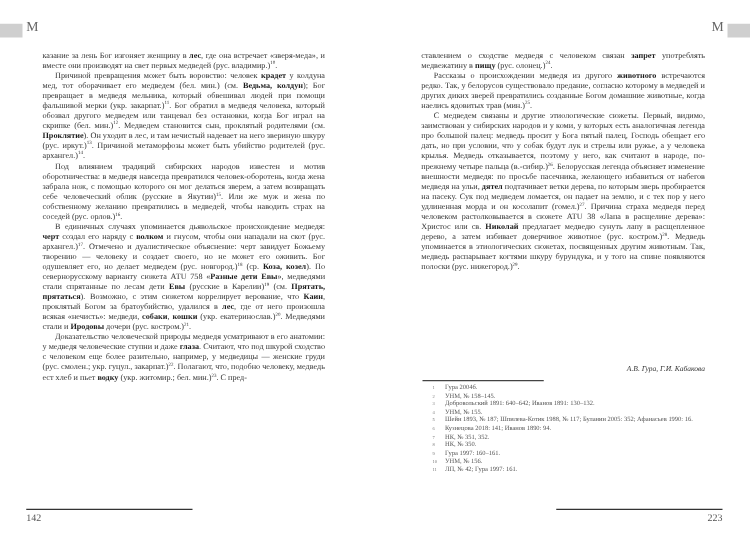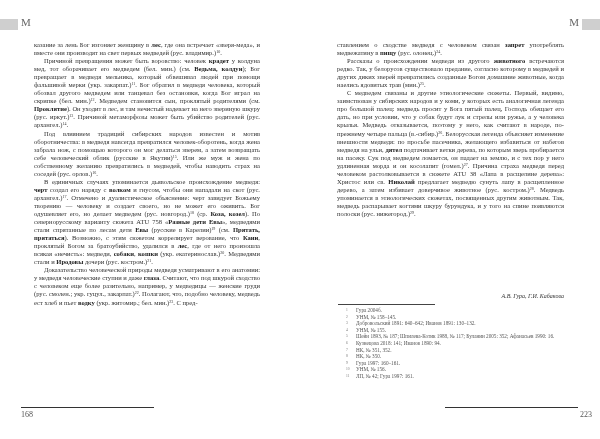--- a/index.html
+++ b/index.html
@@ -26,37 +26,37 @@
   .fn-rule { position: absolute; left: 38px; top: 304px; width: 97px; border-top: 0.8px solid #444; }
   .footnotes { position: absolute; left: 46px; top: 307px; width: 220px; font-size: 5.2px; line-height: 6.6px; color: #555; }
   .fn { display: flex; }
   .fn .num { width: 10px; flex: none; font-size: 3.6px; vertical-align: top; color: #777; }
   .fn .txt { flex: 1; }
   .bottom-rule { position: absolute; top: 407px; border-top: 0.8px solid #333; }
   .page.left .bottom-rule { left: 21px; width: 133px; }
   .page.right .bottom-rule { left: 145px; width: 133px; }
   .pagenum { position: absolute; top: 410px; font-size: 8px; color: #555; }
   .page.left .pagenum { left: 21px; }
-  .page.right .pagenum { right: 8px; }
+  .page.right .pagenum { right: 22px; }
 </style>
 </head>
 <body>
 
 <div class="page left">
   <div class="tab"></div>
   <div class="letter">М</div>
   <div class="text">
       <p class="">казание за лень Бог изгоняет женщину в <b>лес</b>, где она встречает «зверя-меда», и вместе они производят на свет первых медведей (рус. владимир.)<sup>10</sup>.</p>
       <p class="ind">Причиной превращения может быть воровство: человек <b>крадет</b> у колдуна мед, тот оборачивает его медведем (бел. мин.) (см. <b>Ведьма, колдун</b>); Бог превращает в медведя мельника, который обвешивал людей при помощи фальшивой мерки (укр. закарпат.)<sup>11</sup>. Бог обратил в медведя человека, который обозвал другого медведем или танцевал без остановки, когда Бог играл на скрипке (бел. мин.)<sup>12</sup>. Медведем становится сын, проклятый родителями (см. <b>Проклятие</b>). Он уходит в лес, и там нечистый надевает на него звериную шкуру (рус. иркут.)<sup>13</sup>. Причиной метаморфозы может быть убийство родителей (рус. архангел.)<sup>14</sup>.</p>
       <p class="ind">Под влиянием традиций сибирских народов известен и мотив оборотничества: в медведя навсегда превратился человек-оборотень, когда жена забрала нож, с помощью которого он мог делаться зверем, а затем возвращать себе человеческий облик (русские в Якутии)<sup>15</sup>. Или же муж и жена по собственному желанию превратились в медведей, чтобы наводить страх на соседей (рус. орлов.)<sup>16</sup>.</p>
       <p class="ind">В единичных случаях упоминается дьявольское происхождение медведя: <b>черт</b> создал его наряду с <b>волком</b> и гнусом, чтобы они нападали на скот (рус. архангел.)<sup>17</sup>. Отмечено и дуалистическое объяснение: черт завидует Божьему творению — человеку и создает своего, но не может его оживить. Бог одушевляет его, но делает медведем (рус. новгород.)<sup>18</sup> (ср. <b>Коза, козел</b>). По севернорусскому варианту сюжета АТU 758 «<b>Разные дети Евы</b>», медведями стали спрятанные по лесам дети <b>Евы</b> (русские в Карелии)<sup>19</sup> (см. <b>Прятать, прятаться</b>). Возможно, с этим сюжетом коррелирует верование, что <b>Каин</b>, проклятый Богом за братоубийство, удалился в <b>лес</b>, где от него произошла всякая «нечисть»: медведи, <b>собаки</b>, <b>кошки</b> (укр. екатеринослав.)<sup>20</sup>. Медведями стали и <b>Иродовы</b> дочери (рус. костром.)<sup>21</sup>.</p>
       <p class="ind">Доказательство человеческой природы медведя усматривают в его анатомии: у медведя человеческие ступни и даже <b>глаза</b>. Считают, что под шкурой сходство с человеком еще более разительно, например, у медведицы — женские груди (рус. смолен.; укр. гуцул., закарпат.)<sup>22</sup>. Полагают, что, подобно человеку, медведь ест хлеб и пьет <b>водку</b> (укр. житомир.; бел. мин.)<sup>23</sup>. С пред-</p>
     </div>
   <div class="bottom-rule"></div>
-  <div class="pagenum">168</div>
+  <div class="pagenum">142</div>
 </div>
 
 <div class="page right">
   <div class="tab"></div>
   <div class="letter">М</div>
   <div class="text">
       <p class="">ставлением о сходстве медведя с человеком связан <b>запрет</b> употреблять медвежатину в <b>пищу</b> (рус. олонец.)<sup>24</sup>.</p>
       <p class="ind">Рассказы о происхождении медведя из другого <b>животного</b> встречаются редко. Так, у белорусов существовало предание, согласно которому в медведей и других диких зверей превратились созданные Богом домашние животные, когда наелись ядовитых трав (мин.)<sup>25</sup>.</p>
       <p class="ind">С медведем связаны и другие этиологические сюжеты. Первый, видимо, заимствован у сибирских народов и у коми, у которых есть аналогичная легенда про большой палец: медведь просит у Бога пятый палец, Господь обещает его дать, но при условии, что у собак будут лук и стрелы или ружье, а у человека крылья. Медведь отказывается, поэтому у него, как считают в народе, по-прежнему четыре пальца (в.-сибир.)<sup>26</sup>. Белорусская легенда объясняет изменение внешности медведя: по просьбе пасечника, желающего избавиться от набегов медведя на ульи, <b>дятел</b> подтачивает ветки дерева, по которым зверь пробирается на пасеку. Сук под медведем ломается, он падает на землю, и с тех пор у него удлиненная морда и он косолапит (гомел.)<sup>27</sup>. Причина страха медведя перед человеком растолковывается в сюжете АТU 38 «Лапа в расщелине дерева»: Христос или св. <b>Николай</b> предлагает медведю сунуть лапу в расщепленное дерево, а затем избивает доверчивое животное (рус. костром.)<sup>28</sup>. Медведь упоминается в этиологических сюжетах, посвященных другим животным. Так, медведь распарывает когтями шкуру бурундука, и у того на спине появляются полоски (рус. нижегород.)<sup>29</sup>.</p>
     </div>

